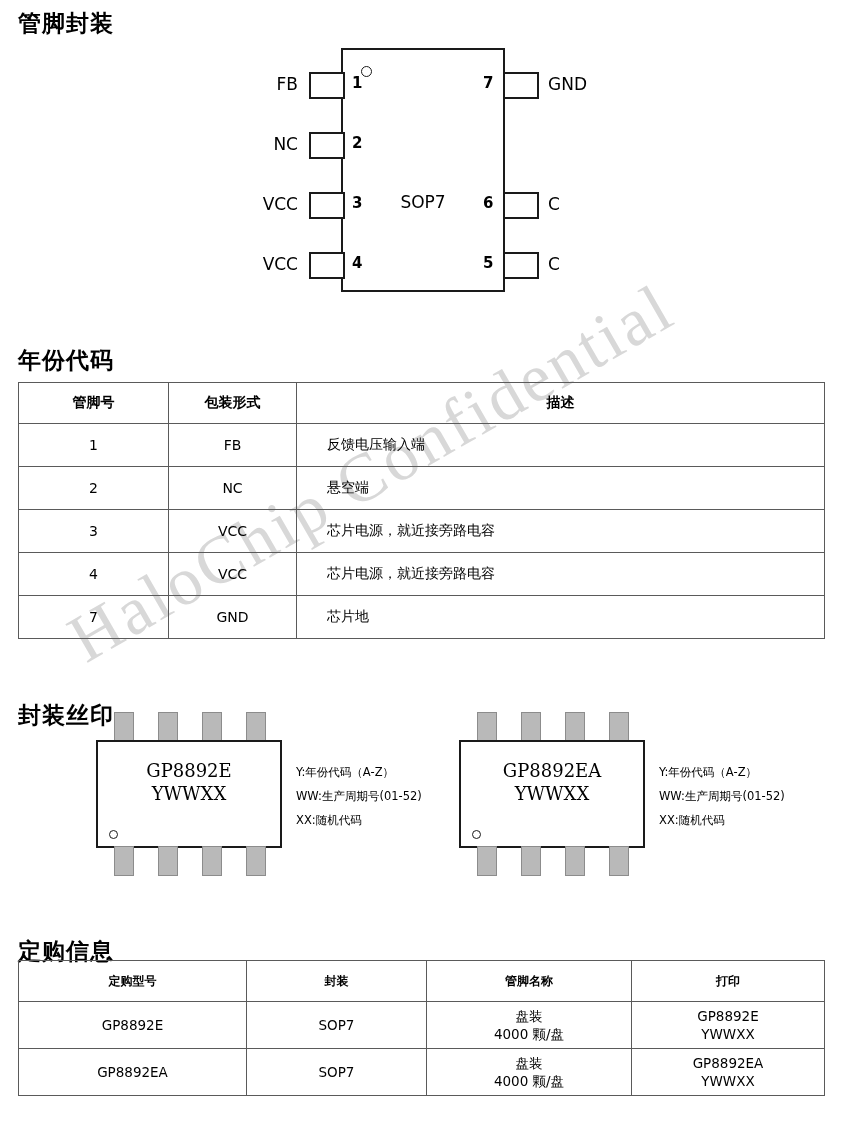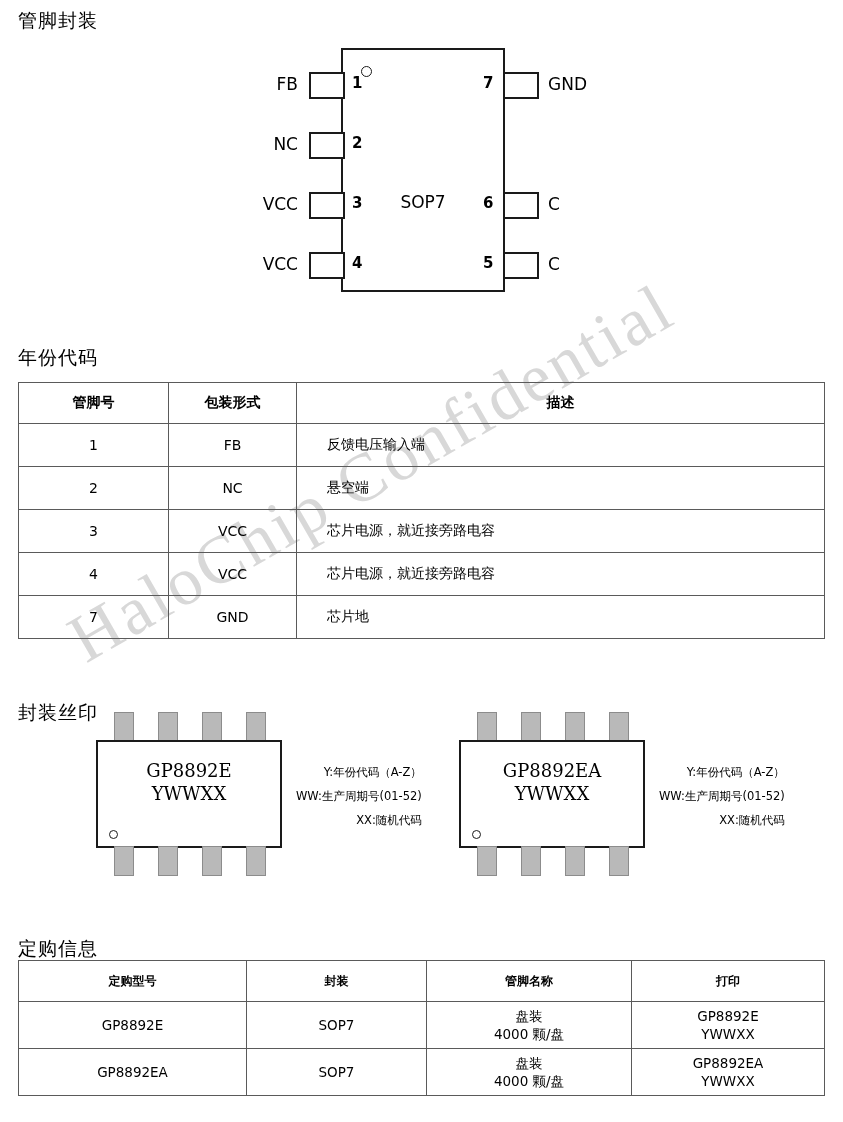--- a/index.html
+++ b/index.html
@@ -33,22 +33,22 @@
     color: #d8d8d8;
     white-space: nowrap;
     letter-spacing: 3px;
     z-index: 0;
     pointer-events: none;
   }
   .content { position: relative; z-index: 2; }
 
   h2.section {
     font-family: "DejaVu Sans", sans-serif;
-    font-size: 19px;
-    font-weight: normal;
+    font-size: 23px;
+    font-weight: bold;
     margin: 0;
     padding: 0;
     letter-spacing: 1px;
   }
   .sec-pkg { position: absolute; left: 18px; top: 8px; }
   .sec-desc { position: absolute; left: 18px; top: 345px; }
   .sec-silk { position: absolute; left: 18px; top: 700px; }
   .sec-order { position: absolute; left: 18px; top: 936px; }
 
   
@@ -210,21 +210,21 @@
   .silk-lead.top { top: 0px; }
   .silk-lead.bot { top: 134px; }
   .silk-legend {
     position: absolute;
     left: 200px; top: 48px;
     font-family: "DejaVu Sans", sans-serif;
     font-size: 11.5px;
     line-height: 2.1;
     white-space: nowrap;
   }
-  .silk-legend div { text-align: right; }
+  .silk-legend div { text-align: left; }
 </style>
 </head>
 <body>
 
 <div class="page">
 
   <div class="watermark">HaloChip Confidential</div>
 
   <div class="content">
 

